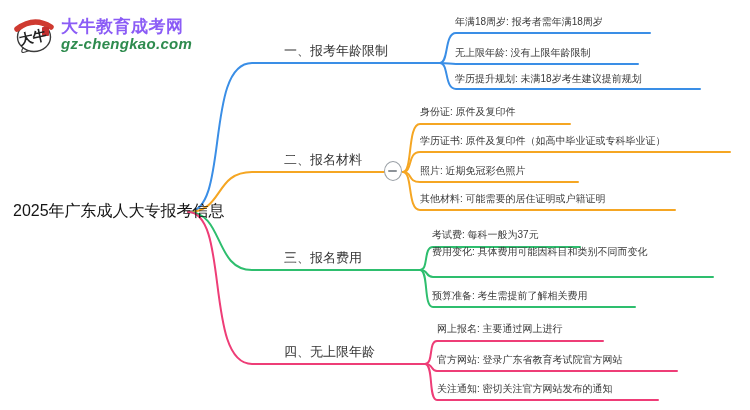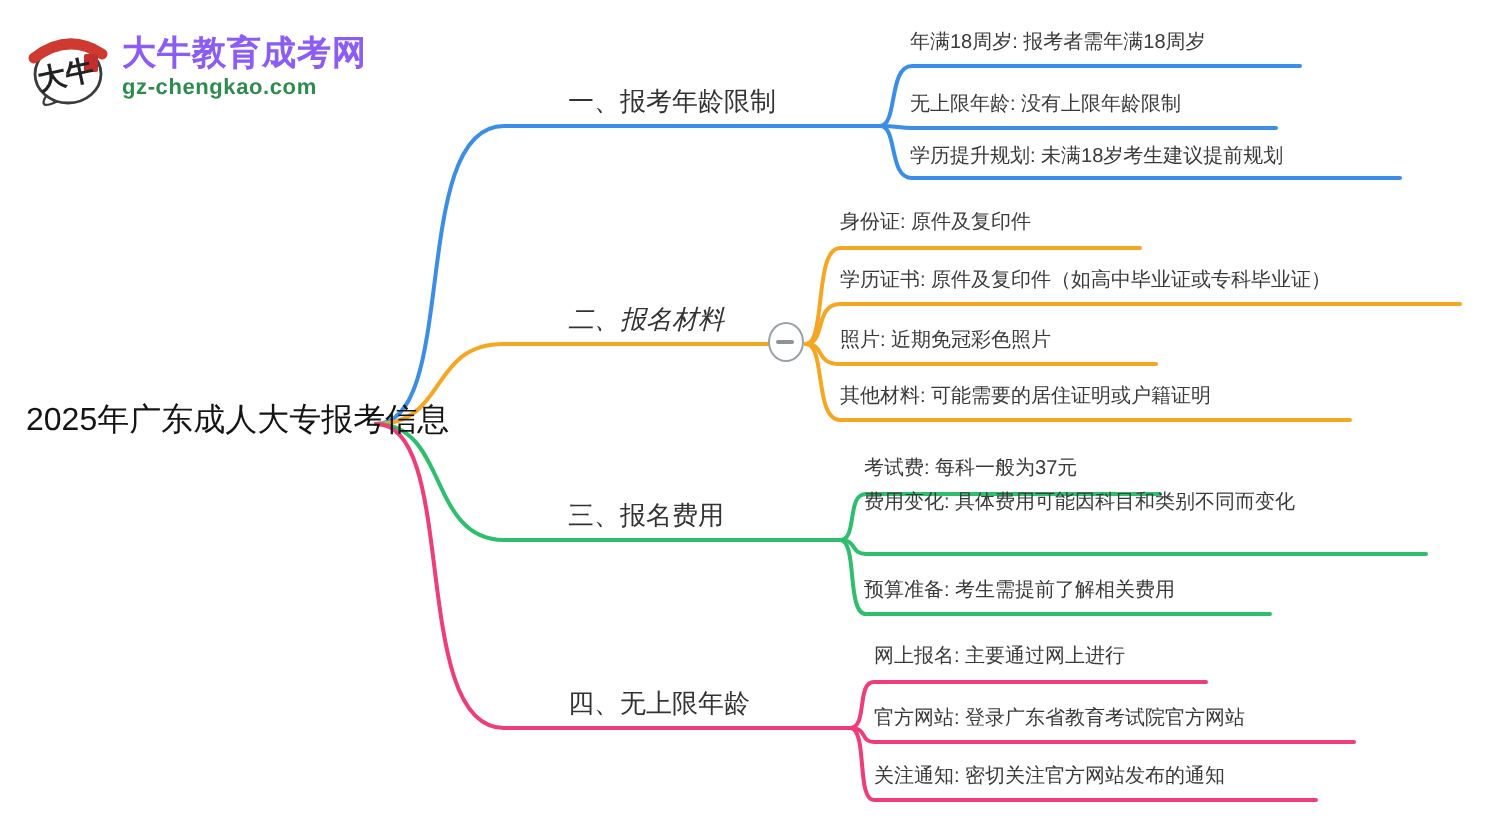--- a/index.html
+++ b/index.html
@@ -9,21 +9,21 @@
   }
   svg.links{position:absolute;left:0;top:0;}
   .node{position:absolute;white-space:nowrap;color:#3a3a3a;font-size:10px;line-height:15px;}
   .root-node{font-size:16px;font-weight:400;color:#141414;line-height:19px;}
   .branch-label{font-size:13px;color:#333;}
   
   .logo{position:absolute;left:12px;top:13px;display:flex;align-items:flex-start;}
   .logo-icon{display:block;width:46px;height:44px;}
   .logo-text{margin-left:3px;}
   .logo-title{font-size:17px;font-weight:700;color:#8b5cf6;letter-spacing:.5px;line-height:20px;margin-top:4px;}
-  .logo-url{font-size:11px;font-weight:700;color:#2e8b4e;letter-spacing:.3px;line-height:14px;}
+  .logo-url{font-size:15px;font-weight:700;color:#2e8b4e;letter-spacing:.3px;line-height:14px;font-style:italic;}
   
   .collapse-btn{
     position:absolute;left:384px;top:161px;width:18px;height:20px;border-radius:50%;
     border:1.6px solid #9aa0a6;background:#fff;cursor:pointer;box-sizing:border-box;
   }
   .collapse-btn .minus{
     position:absolute;left:3px;top:8px;width:9px;height:1.6px;background:#8d9399;border-radius:1px;
   }
 </style>
 </head>
@@ -69,21 +69,21 @@
     </svg>
     <div class="logo-text">
       <div class="logo-title">大牛教育成考网</div>
       <div class="logo-url">gz-chengkao.com</div>
     </div>
   </div>
 
   <div class="node root-node" style="left:13px;top:201px;">2025年广东成人大专报考信息</div>
 
   <div class="node branch-label" style="left:284px;top:43px;">一、报考年龄限制</div>
-  <div class="node branch-label" style="left:284px;top:152px;font-style:italic;">二、报名材料</div>
+  <div class="node branch-label" style="left:284px;top:152px;">二、报名材料</div>
   <div class="node branch-label" style="left:284px;top:250px;">三、报名费用</div>
   <div class="node branch-label" style="left:284px;top:344px;">四、无上限年龄</div>
 
   <div class="node" style="left:455px;top:14px;">年满18周岁: 报考者需年满18周岁</div>
   <div class="node" style="left:455px;top:45px;">无上限年龄: 没有上限年龄限制</div>
   <div class="node" style="left:455px;top:71px;">学历提升规划: 未满18岁考生建议提前规划</div>
 
   <div class="node" style="left:420px;top:133px;">学历证书: 原件及复印件（如高中毕业证或专科毕业证）</div>
   <div class="node" style="left:420px;top:104px;">身份证: 原件及复印件</div>
   <div class="node" style="left:420px;top:163px;">照片: 近期免冠彩色照片</div>

